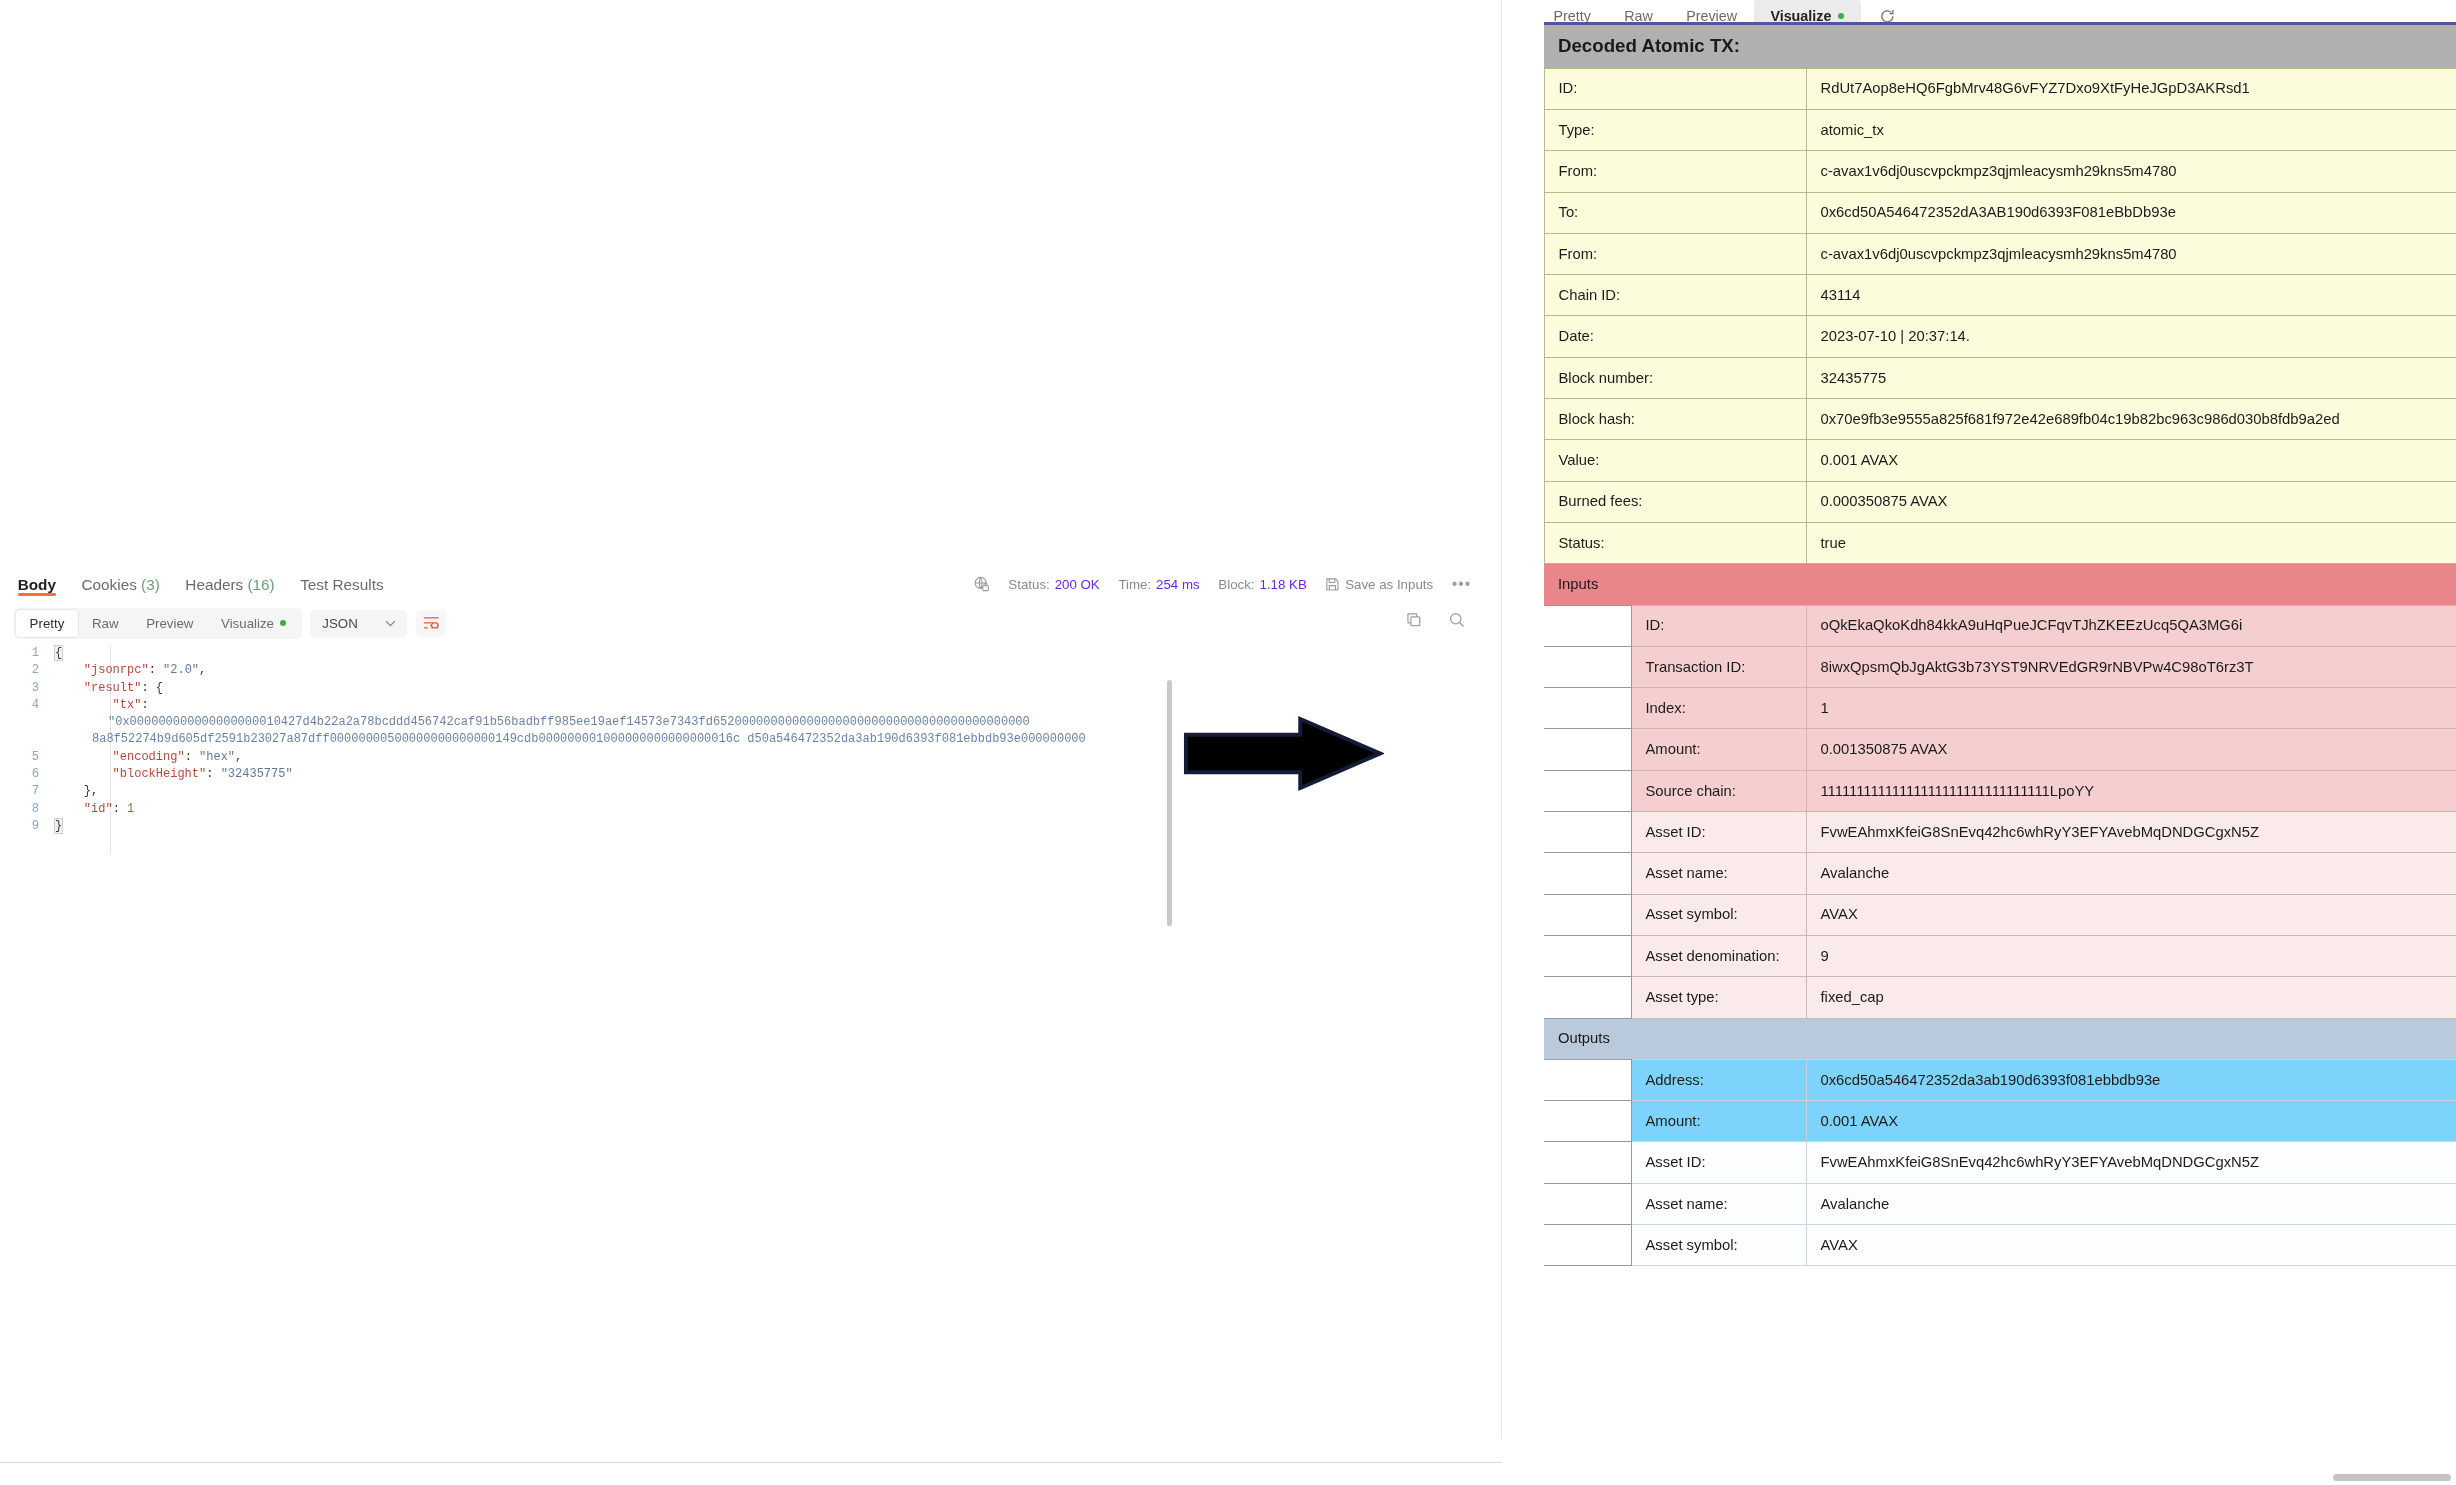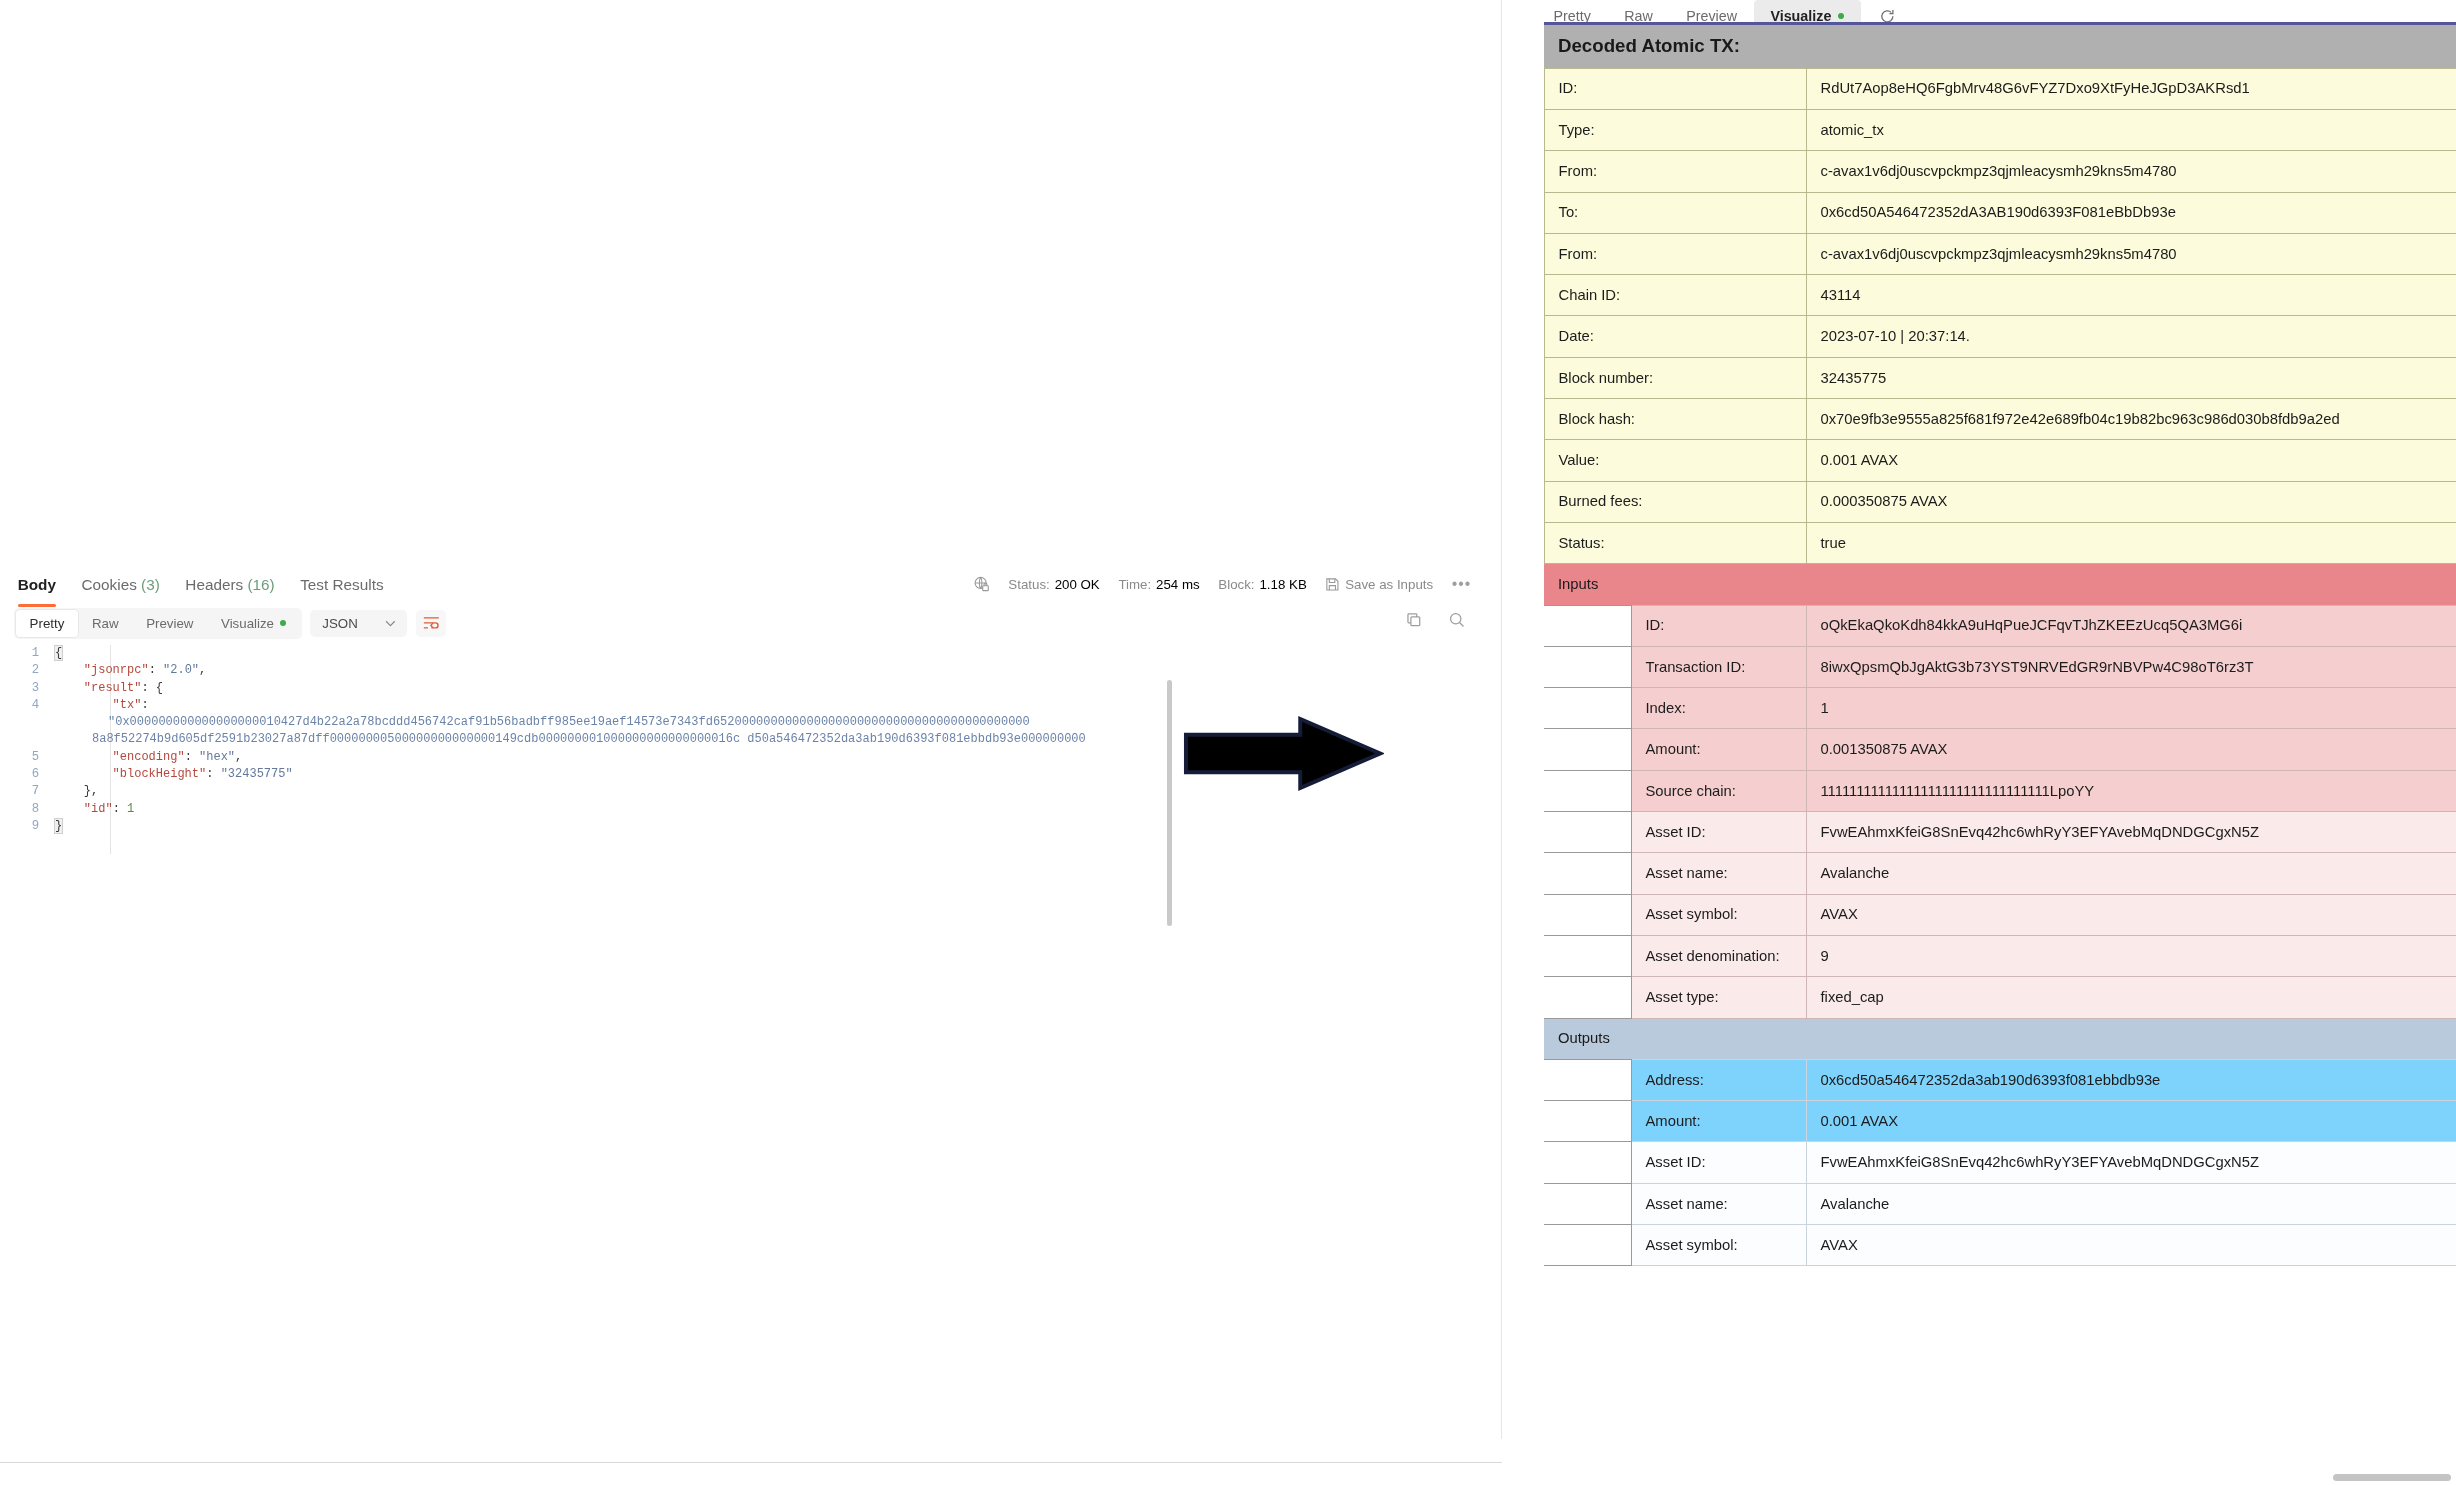--- a/index.html
+++ b/index.html
@@ -17,36 +17,36 @@
     width: 1502px; height: 1463px;
     background: #ffffff;
     border-right: 1px solid #e6e6e6;
     border-bottom: 1px solid #d8d8d8;
   }
   .resp-tabs {
     position: absolute; left: 17.7px; top: 576px;
     display: flex; align-items: flex-start; gap: 25.6px;
   }
   .resp-tab {
-    font-size: 15.3px; color: #6b6b6b; padding-bottom: 13px;
+    font-size: 15.3px; color: #6b6b6b; padding-bottom: 2px;
     cursor: pointer; white-space: nowrap; line-height: 17.7px;
   }
   .resp-tab.active { color: #212121; font-weight: 600; position: relative; }
   .resp-tab.active::after {
     content:""; position:absolute; left:0; right:0; bottom:0;
     height: 3px; background:#ff6c37; border-radius:2px;
   }
   .resp-tab .cnt { color:#6b9e78; }
 
   .status-bar {
     position: absolute; right: 29.6px; top: 576px;
     display: flex; align-items: center; gap: 18.7px;
     font-size: 13.3px; color: #8a8a8a; white-space: nowrap;
   }
-  .status-bar .val { color: #000000; }
+  .status-bar .val { color: #6d28d9; }
   .status-bar .sb-item { display:flex; align-items:center; gap:4.9px; }
   .globe-ic { width:16.7px; height:16.7px; color:#9a9a9a; display:block; }
   .save-ic { width:14.8px; height:14.8px; color:#9a9a9a; display:block; }
   .dots-ic { letter-spacing:1px; font-size:15.8px; color:#9e9e9e; line-height:9.9px; }
 
   
   .fmt-bar { position:absolute; left:13.8px; top:608px; display:flex; align-items:center; gap:8.9px; }
   .fmt-group {
     display:flex; align-items:center; background:#f5f5f5; border-radius:4.9px; padding:2px;
   }

